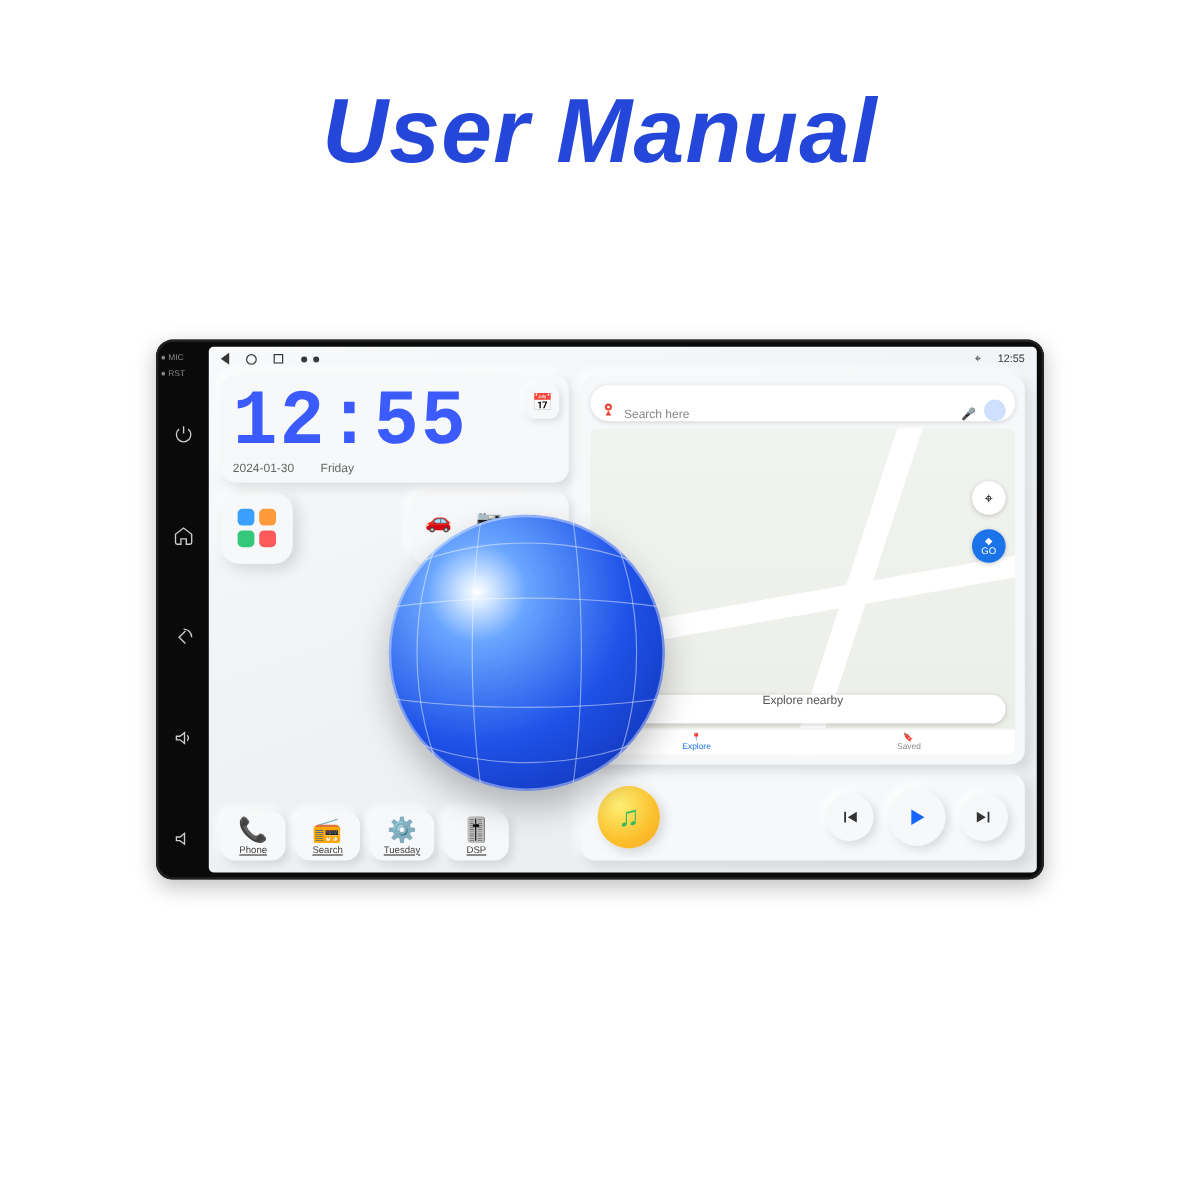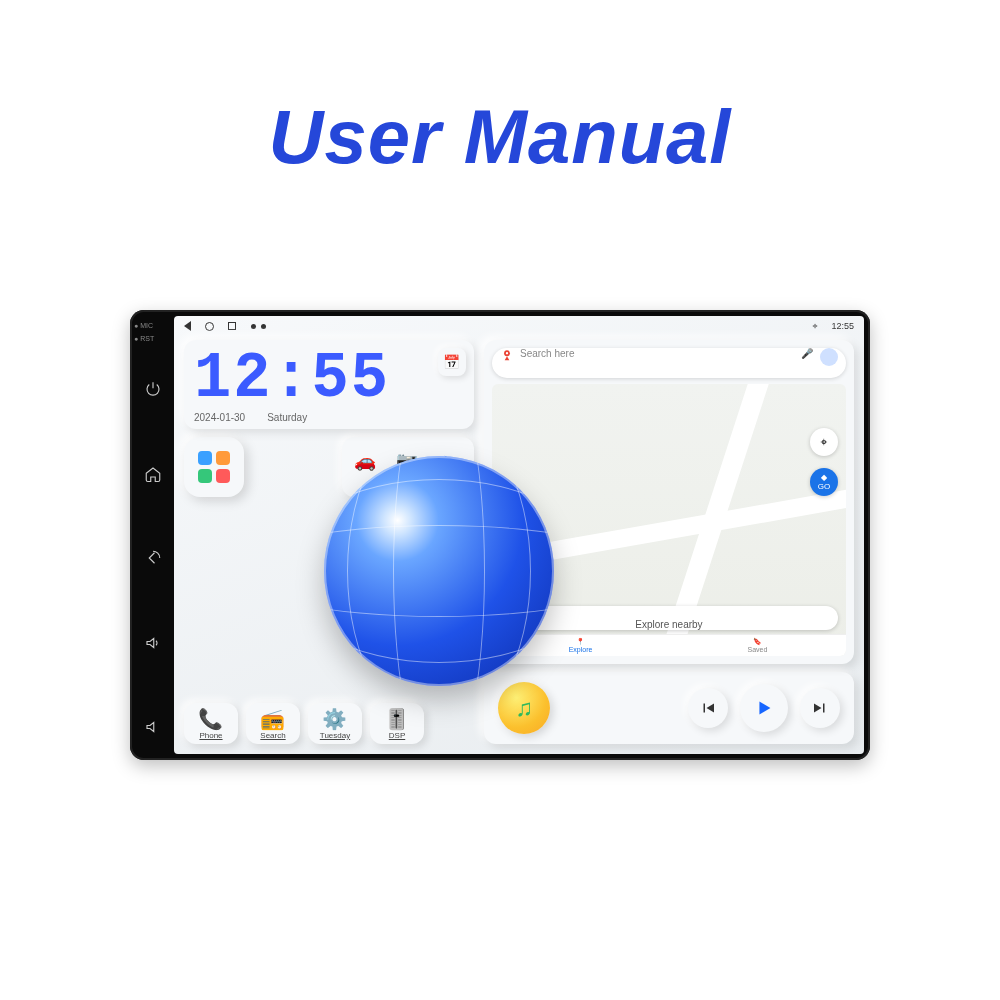--- a/index.html
+++ b/index.html
@@ -10,21 +10,21 @@
     font-family: -apple-system, BlinkMacSystemFont, "Segoe UI", Arial, sans-serif;
     display: flex;
     flex-direction: column;
     align-items: center;
   }
   .title {
     font-size: 76px;
     font-weight: 900;
     font-style: italic;
     color: #2547d9;
-    margin-top: 93px;
+    margin-top: 66px;
     letter-spacing: 1px;
   }
   .device {
     margin-top: 130px;
     width: 740px;
     height: 450px;
     background: #0a0a0a;
     border-radius: 14px;
     position: relative;
     padding: 6px 6px 6px 44px;
@@ -151,33 +151,33 @@
   }
   .globe::before{ inset:10% -20% 10% -20%; }
   .globe::after{ inset:-20% 10% -20% 10%; }
   .globe .m{ inset:30% -40% 30% -40%; }
   .globe .m2{ position:absolute; inset:-40% 30% -40% 30%; border:1.5px solid rgba(255,255,255,.45); border-radius:50%;}
 
   
   .map-card { flex:1; padding:8px; display:flex; flex-direction:column; gap:6px; position:relative;}
   .search-bar {
     height:30px; border-radius:15px; background:#fff; box-shadow:0 1px 4px rgba(0,0,0,.15);
-    display:flex; align-items:flex-start; padding:0 8px; gap:6px; font-size:10px; color:#888;
+    display:flex; align-items:flex-end; padding:0 8px; gap:6px; font-size:10px; color:#888;
   }
   .search-bar .gpin{ width:14px; display:inline-block;}
   .search-bar .grow{flex:1;}
   .map-area{ flex:1; background:linear-gradient(#f1f3f0,#eceee8); border-radius:6px; position:relative; overflow:hidden;}
   .map-road{position:absolute; background:#fff;}
   .map-road.a{left:10%; right:-10%; top:48%; height:18px; transform:rotate(-10deg);}
   .map-road.b{left:60%; width:20px; top:-10%; bottom:-10%; transform:rotate(18deg);}
   .map-area .glogo{position:absolute; left:8px; bottom:34px; font-size:10px; color:#888;}
   .ctrl-btn{ position:absolute; right:8px; width:28px; height:28px; border-radius:50%; background:#fff; box-shadow:0 1px 4px rgba(0,0,0,.2); display:flex; align-items:center; justify-content:center; font-size:12px;}
   .ctrl-btn.loc{ top:44px;}
   .ctrl-btn.go{ top:84px; background:#1a73e8; color:#fff; font-size:8px; flex-direction:column;}
-  .explore-bar{ position:absolute; left:8px; right:8px; bottom:26px; height:24px; border-radius:12px; background:#fff; box-shadow:0 1px 4px rgba(0,0,0,.2); display:flex; align-items:flex-end; justify-content:center; font-size:10px; color:#555;}
+  .explore-bar{ position:absolute; left:8px; right:8px; bottom:26px; height:24px; border-radius:12px; background:#fff; box-shadow:0 1px 4px rgba(0,0,0,.2); display:flex; align-items:flex-start; justify-content:center; font-size:10px; color:#555;}
   .map-tabs{ position:absolute; left:0; right:0; bottom:0; height:22px; background:#fff; border-top:1px solid #eee; display:flex;}
   .map-tabs div{ flex:1; display:flex; flex-direction:column; align-items:center; justify-content:center; font-size:7px; gap:0;}
   .map-tabs .active{ color:#1a73e8;}
   .map-tabs .inactive{ color:#888;}
 
   .player-card{ height:72px; display:flex; align-items:center; padding:0 14px; gap:12px;}
   .music-ico{
     width:52px; height:52px; border-radius:50%;
     background: radial-gradient(circle at 35% 30%, #fff176, #fbc02d 60%, #f9a825);
     display:flex; align-items:center; justify-content:center; color:#2fb85d; font-size:24px;
@@ -250,21 +250,21 @@
     <div class="content">
 
       <div class="left-col">
         <div class="card time-card">
           <div class="time-row">
             <span class="digital">12:55</span>
           </div>
           <div class="cal-btn">📅</div>
           <div class="date-row">
             <span>2024-01-30</span>
-            <span>Saturday</span>
+            <span>Friday</span>
           </div>
         </div>
 
         <div class="row2">
           <div class="apps-btn">
             <span class="apps-grid">
               <span style="background:#3aa0ff"></span>
                 <span style="background:#ff9a3a"></span>
               <span style="background:#35c77a"></span>
                 <span style="background:#ff5a5a"></span>

